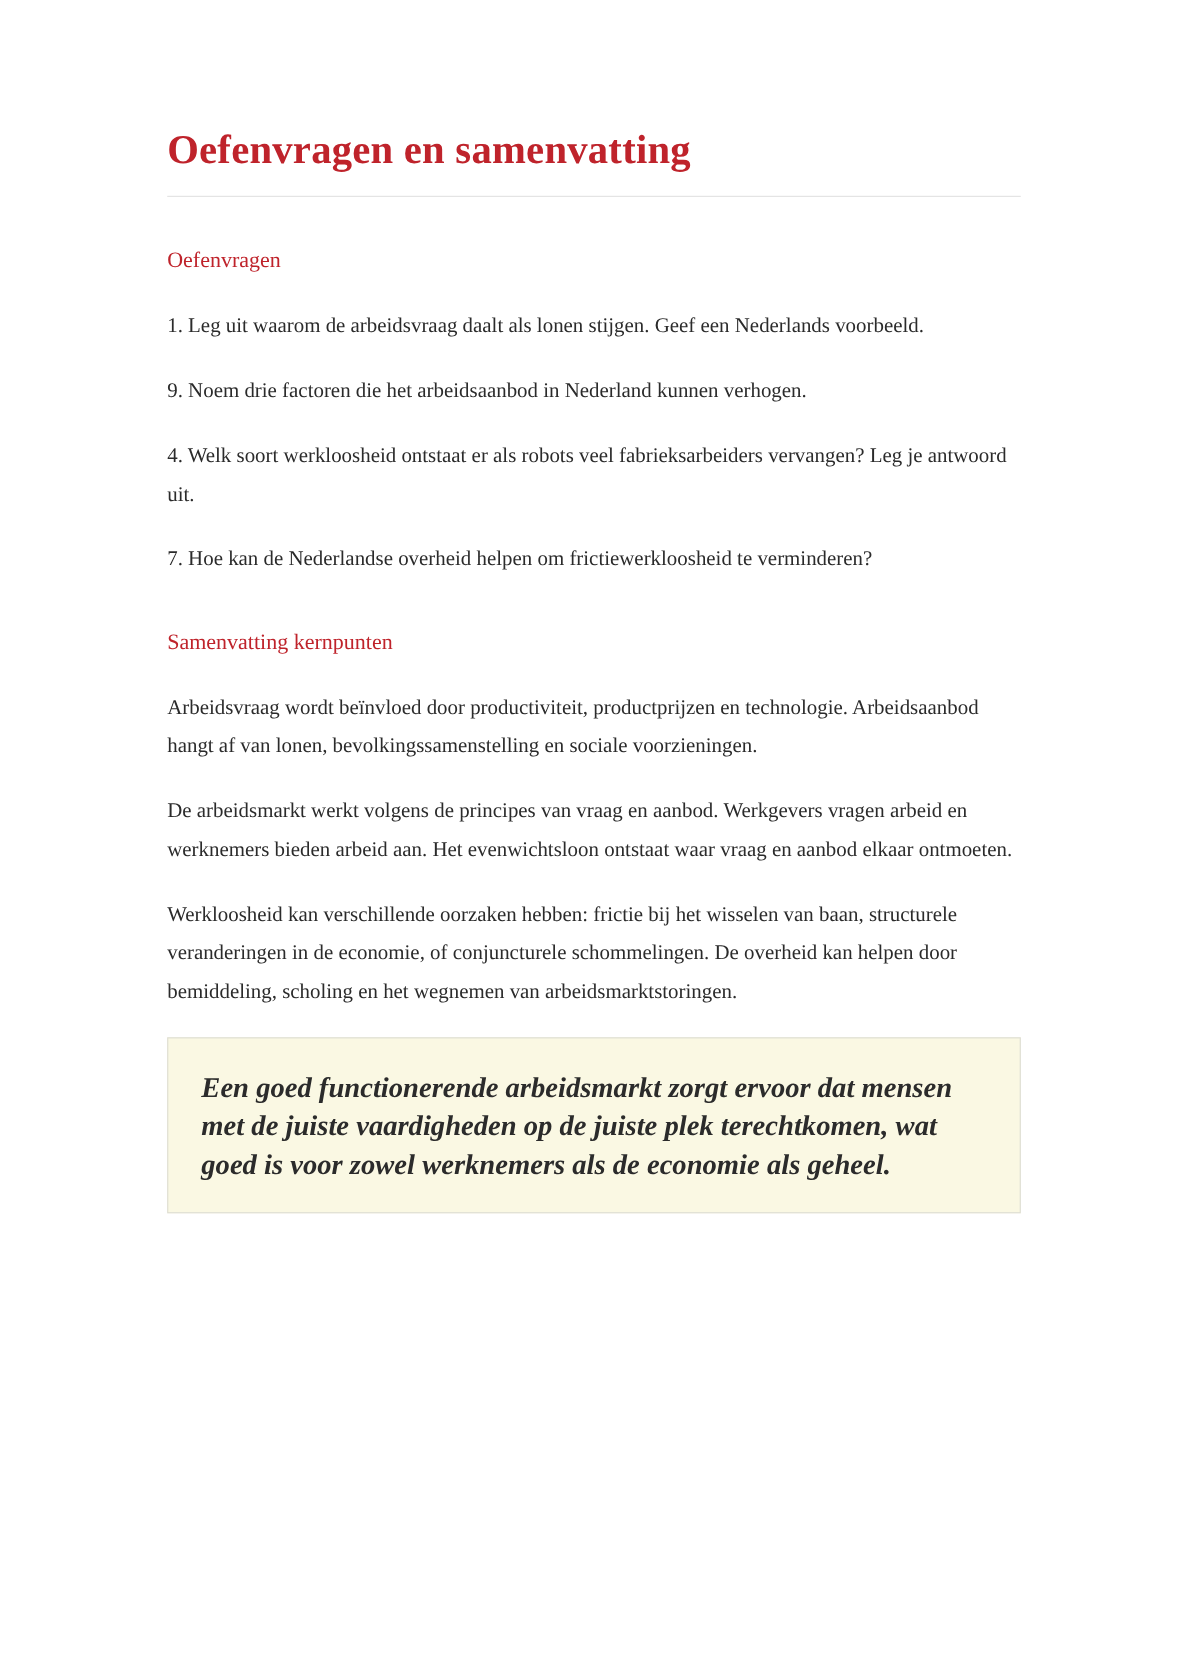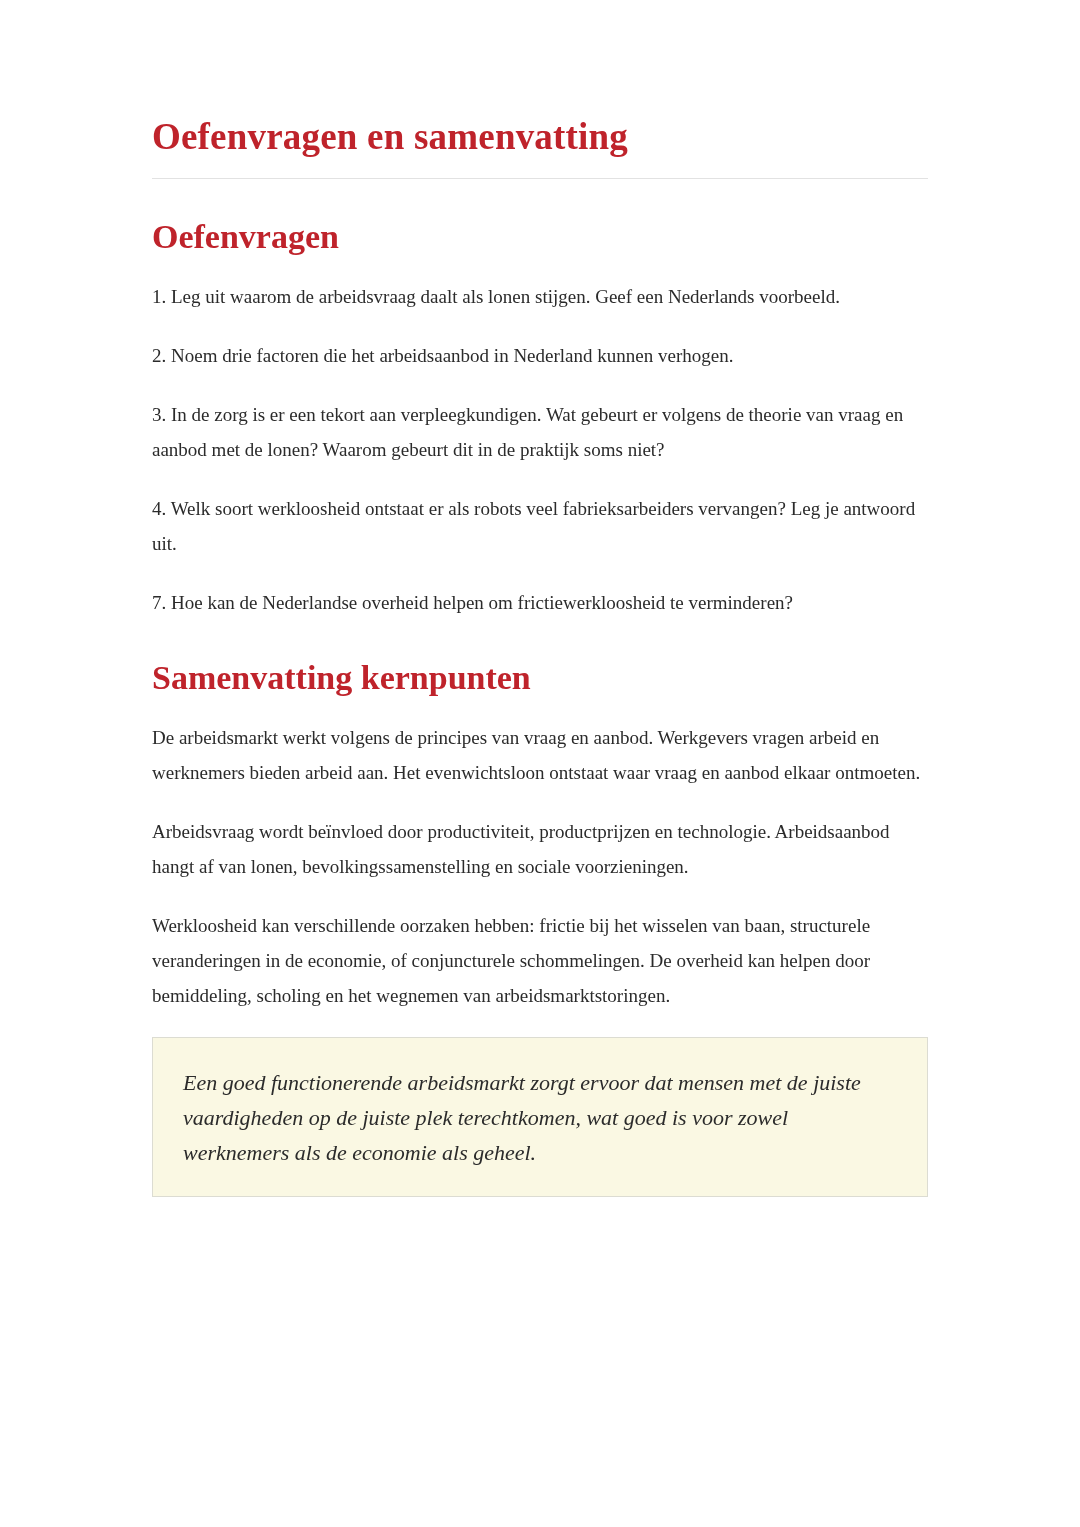--- a/index.html
+++ b/index.html
@@ -37,72 +37,72 @@
     color:var(--accent-red);
     letter-spacing:0.2px;
   }
   hr.title-divider{
     border:none;
     border-top:1px solid var(--divider);
     margin:0 0 42px 0;
   }
   h3.section-heading{
     margin:42px 0 26px 0;
-    font-size:34px;
+    font-size:20px;
     line-height:32px;
-    font-weight:700;
+    font-weight:400;
     color:var(--accent-red);
   }
   p.body-par{
     margin:0 0 24px 0;
     font-size:19px;
     line-height:35px;
     color:var(--body-text);
   }
   .callout{
     margin-top:24px;
     background:var(--callout-bg);
     border:1px solid var(--callout-border);
     padding:27px 30px 26px 30px;
   }
   .callout p{
     margin:0;
     font-style:italic;
-    font-size:22px;
+    font-size:26px;
     line-height:35px;
     color:var(--body-text);
+    font-weight:bold;
   }
 </style>
 </head>
 <body>
 
 <div class="page">
   <div class="content">
 
     <h1 class="page-title">Oefenvragen en samenvatting</h1>
 
     <hr class="title-divider">
 
     <h3 class="section-heading">Oefenvragen</h3>
 
     <p class="body-par">1. Leg uit waarom de arbeidsvraag daalt als lonen stijgen. Geef een Nederlands voorbeeld.</p>
 
-    <p class="body-par">2. Noem drie factoren die het arbeidsaanbod in Nederland kunnen verhogen.</p>
+    <p class="body-par">9. Noem drie factoren die het arbeidsaanbod in Nederland kunnen verhogen.</p>
 
-    <p class="body-par">3. In de zorg is er een tekort aan verpleegkundigen. Wat gebeurt er volgens de theorie van vraag en aanbod met de lonen? Waarom gebeurt dit in de praktijk soms niet?</p>
 
     <p class="body-par">4. Welk soort werkloosheid ontstaat er als robots veel fabrieksarbeiders vervangen? Leg je antwoord uit.</p>
 
     <p class="body-par">7. Hoe kan de Nederlandse overheid helpen om frictiewerkloosheid te verminderen?</p>
 
     <h3 class="section-heading">Samenvatting kernpunten</h3>
 
+    <p class="body-par">Arbeidsvraag wordt beïnvloed door productiviteit, productprijzen en technologie. Arbeidsaanbod hangt af van lonen, bevolkingssamenstelling en sociale voorzieningen.</p>
+
     <p class="body-par">De arbeidsmarkt werkt volgens de principes van vraag en aanbod. Werkgevers vragen arbeid en werknemers bieden arbeid aan. Het evenwichtsloon ontstaat waar vraag en aanbod elkaar ontmoeten.</p>
-
-    <p class="body-par">Arbeidsvraag wordt beïnvloed door productiviteit, productprijzen en technologie. Arbeidsaanbod hangt af van lonen, bevolkingssamenstelling en sociale voorzieningen.</p>
 
     <p class="body-par">Werkloosheid kan verschillende oorzaken hebben: frictie bij het wisselen van baan, structurele veranderingen in de economie, of conjuncturele schommelingen. De overheid kan helpen door bemiddeling, scholing en het wegnemen van arbeidsmarktstoringen.</p>
 
     <div class="callout">
       <p>Een goed functionerende arbeidsmarkt zorgt ervoor dat mensen met de juiste vaardigheden op de juiste plek terechtkomen, wat goed is voor zowel werknemers als de economie als geheel.</p>
     </div>
 
   </div>
 </div>
 

